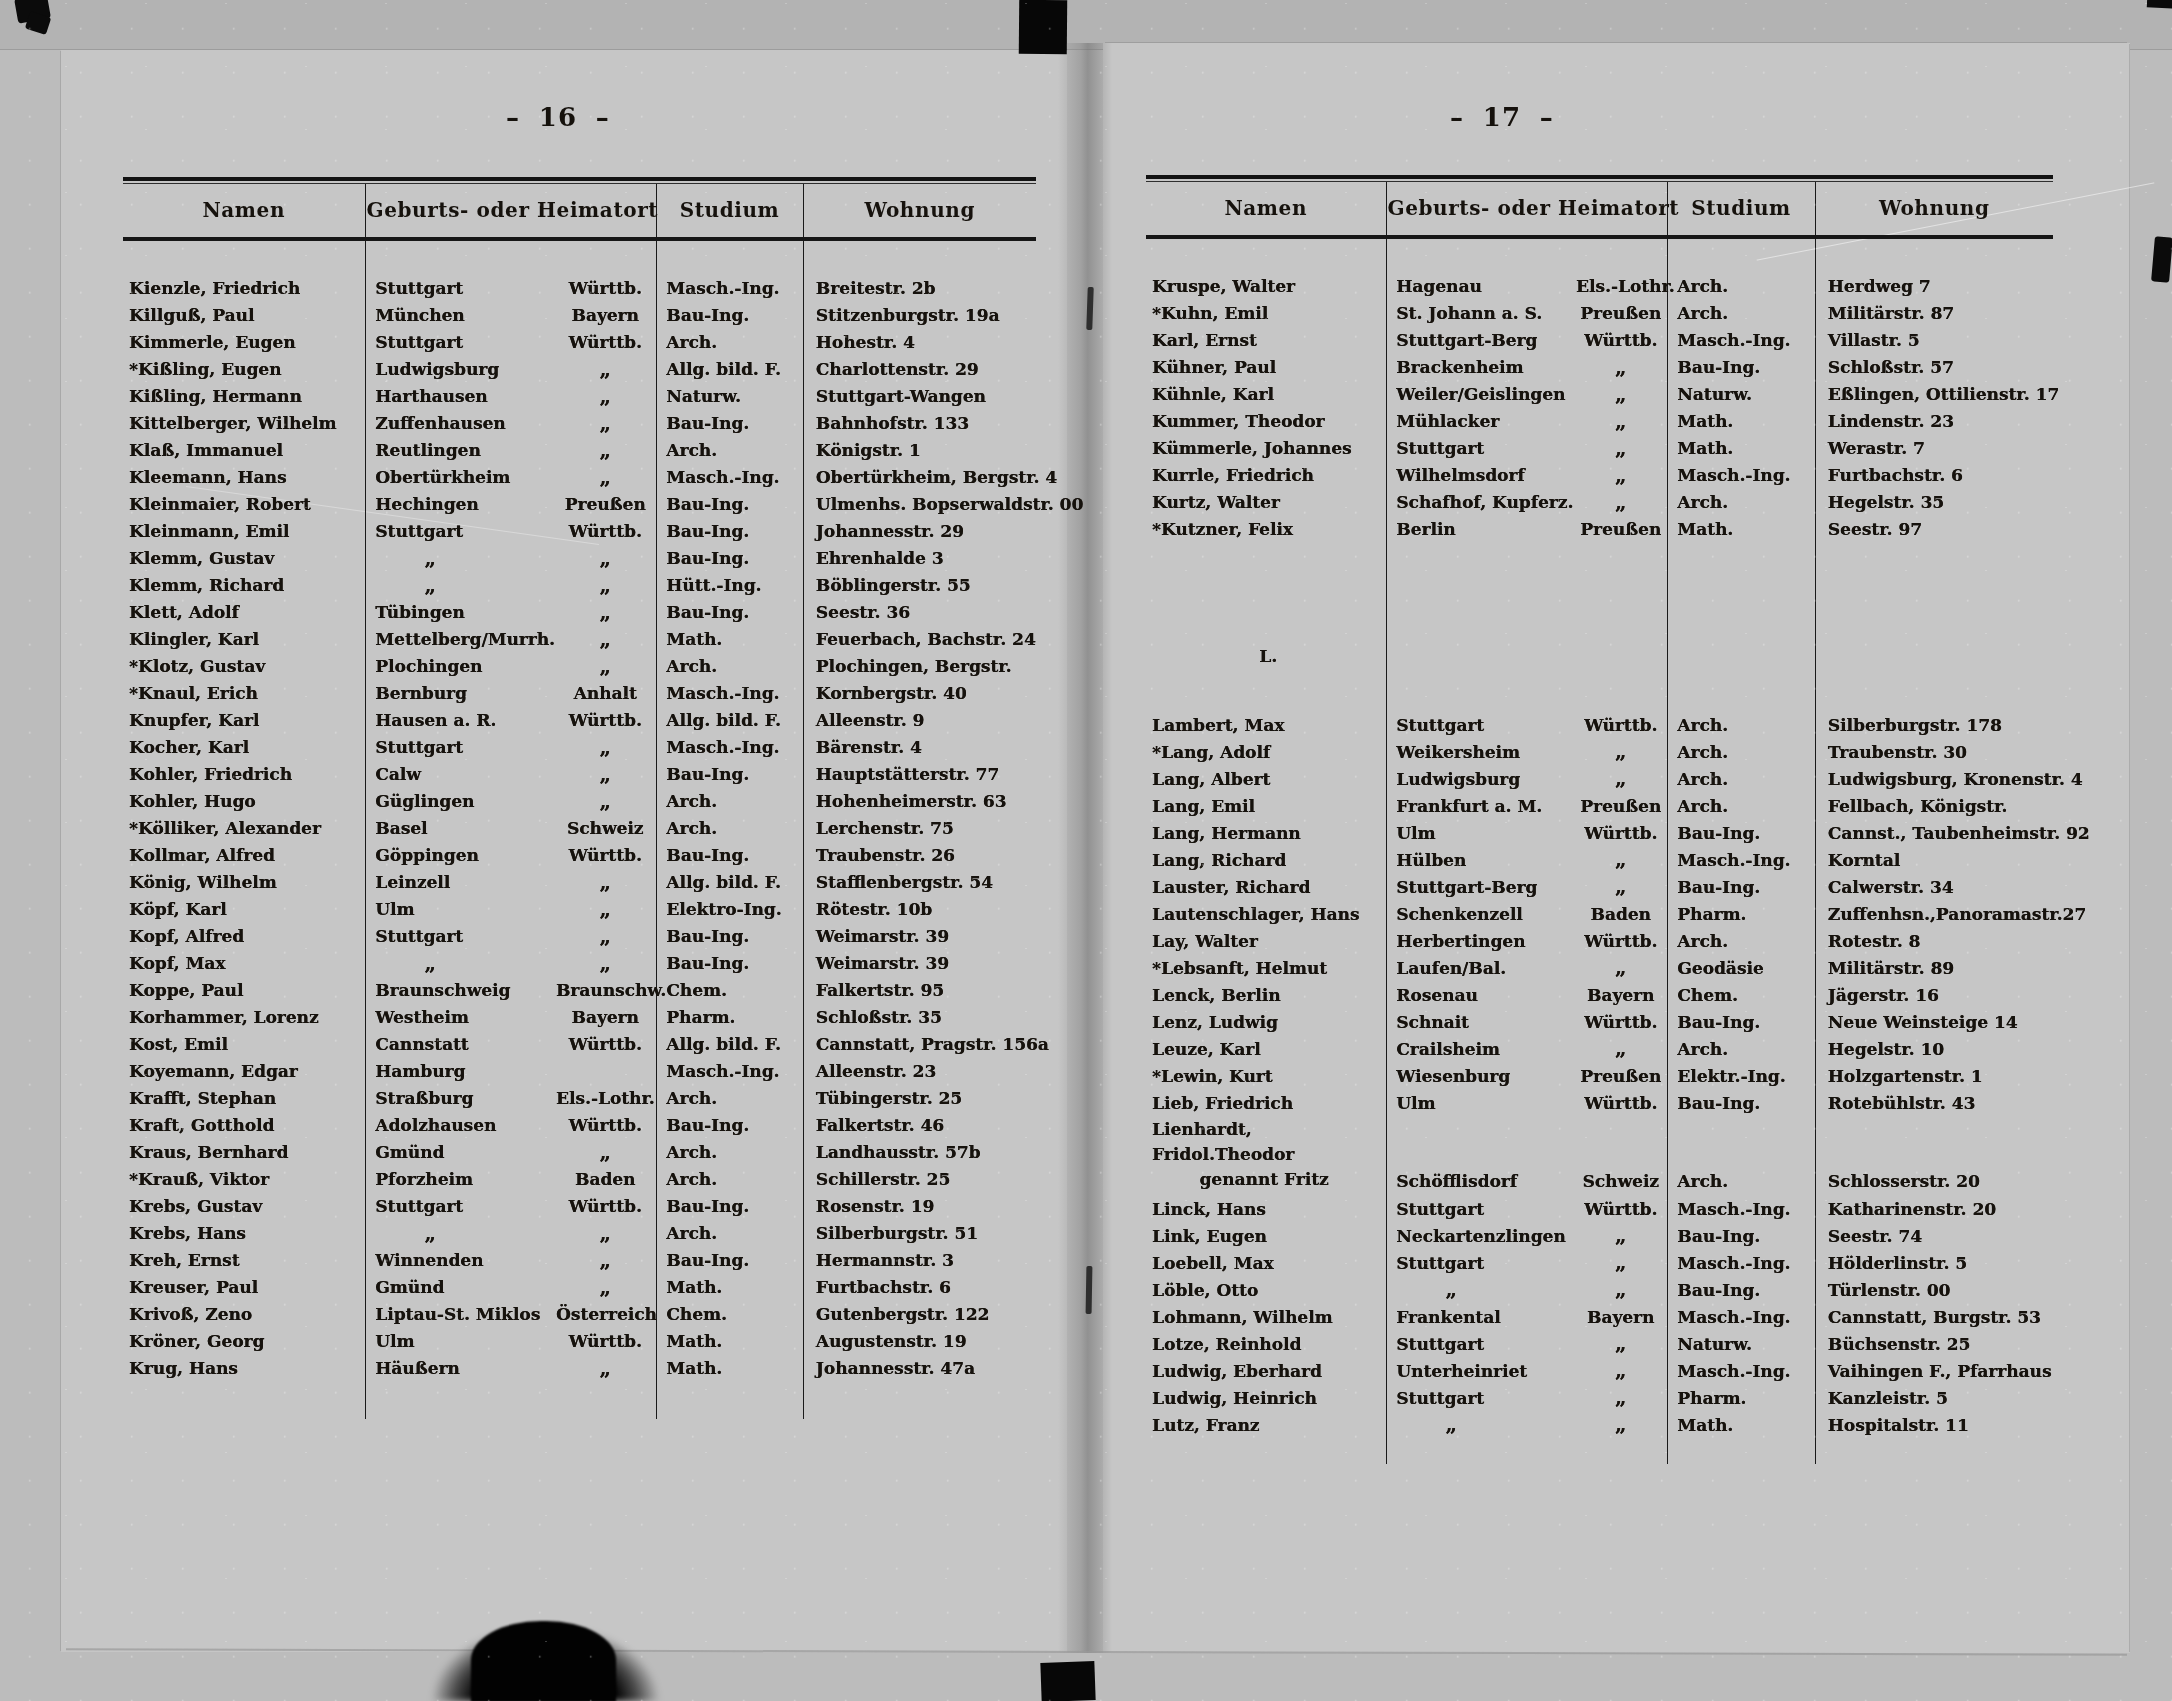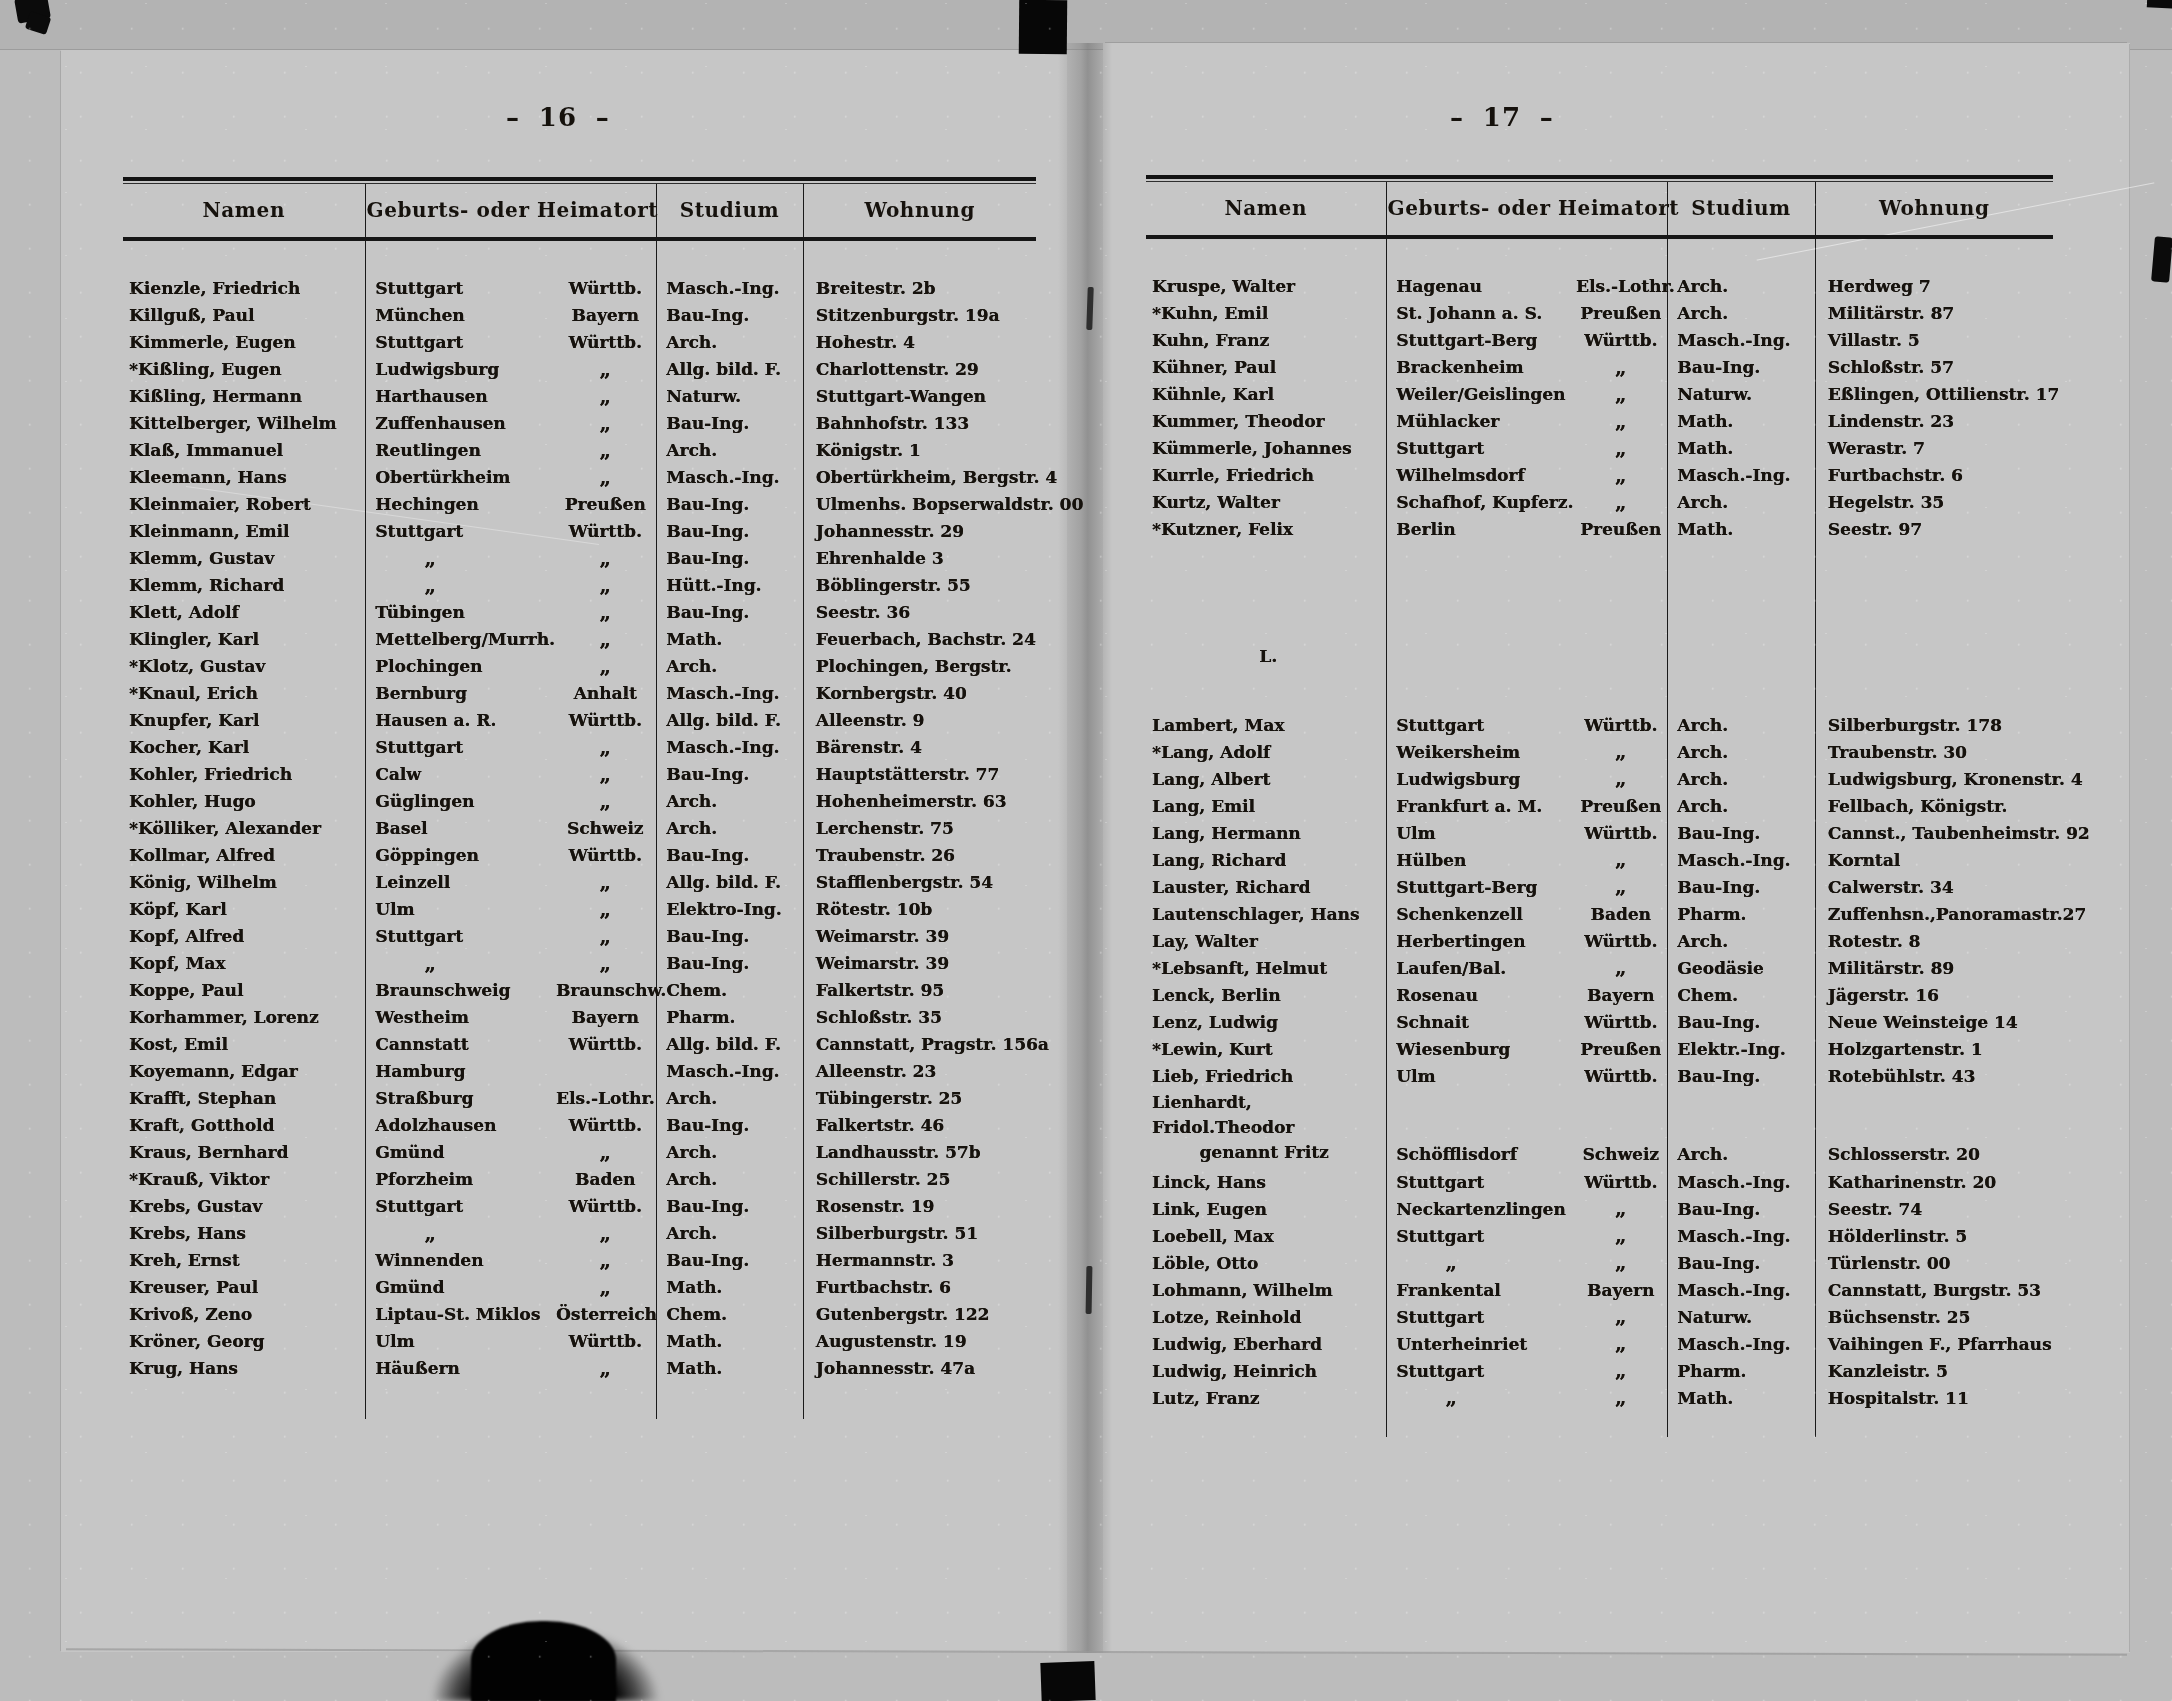--- a/index.html
+++ b/index.html
@@ -451,21 +451,21 @@
             <td class="c-wohn">Herdweg 7</td>
           </tr>
           <tr>
             <td class="c-name b-r">*Kuhn, Emil</td>
             <td class="c-ort">St. Johann a. S.</td>
             <td class="c-land b-r">Preußen</td>
             <td class="c-stud b-r">Arch.</td>
             <td class="c-wohn">Militärstr. 87</td>
           </tr>
           <tr>
-            <td class="c-name b-r">Kuhn, Franz</td>
+            <td class="c-name b-r">Karl, Ernst</td>
             <td class="c-ort">Stuttgart-Berg</td>
             <td class="c-land b-r">Württb.</td>
             <td class="c-stud b-r">Masch.-Ing.</td>
             <td class="c-wohn">Villastr. 5</td>
           </tr>
           <tr>
             <td class="c-name b-r">Kühner, Paul</td>
             <td class="c-ort">Brackenheim</td>
             <td class="c-land b-r dt">„</td>
             <td class="c-stud b-r">Bau-Ing.</td>
@@ -610,20 +610,27 @@
             <td class="c-land b-r">Bayern</td>
             <td class="c-stud b-r">Chem.</td>
             <td class="c-wohn">Jägerstr. 16</td>
           </tr>
           <tr>
             <td class="c-name b-r">Lenz, Ludwig</td>
             <td class="c-ort">Schnait</td>
             <td class="c-land b-r">Württb.</td>
             <td class="c-stud b-r">Bau-Ing.</td>
             <td class="c-wohn">Neue Weinsteige 14</td>
+          </tr>
+          <tr>
+            <td class="c-name b-r">Leuze, Karl</td>
+            <td class="c-ort">Crailsheim</td>
+            <td class="c-land b-r dt">„</td>
+            <td class="c-stud b-r">Arch.</td>
+            <td class="c-wohn">Hegelstr. 10</td>
           </tr>
           <tr>
             <td class="c-name b-r">*Lewin, Kurt</td>
             <td class="c-ort">Wiesenburg</td>
             <td class="c-land b-r">Preußen</td>
             <td class="c-stud b-r">Elektr.-Ing.</td>
             <td class="c-wohn">Holzgartenstr. 1</td>
           </tr>
           <tr>
             <td class="c-name b-r">Lieb, Friedrich</td>

